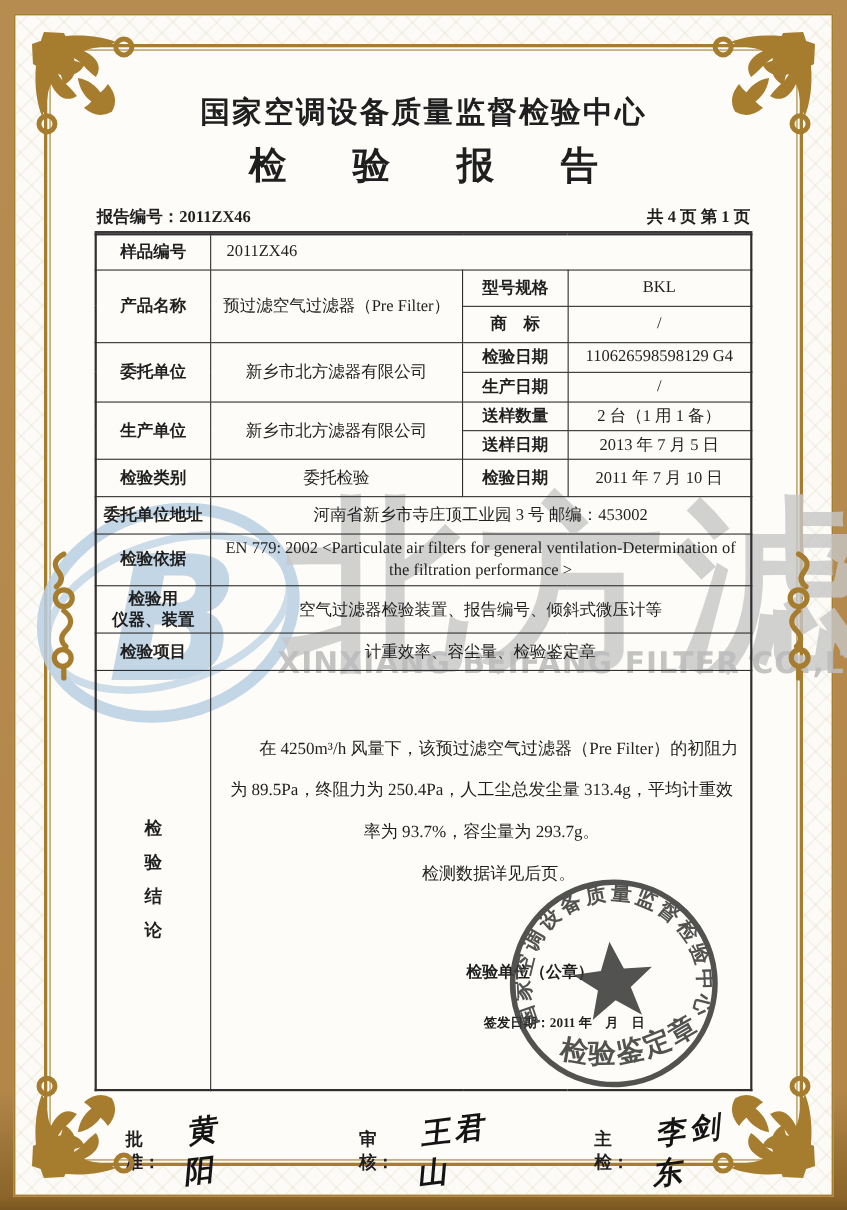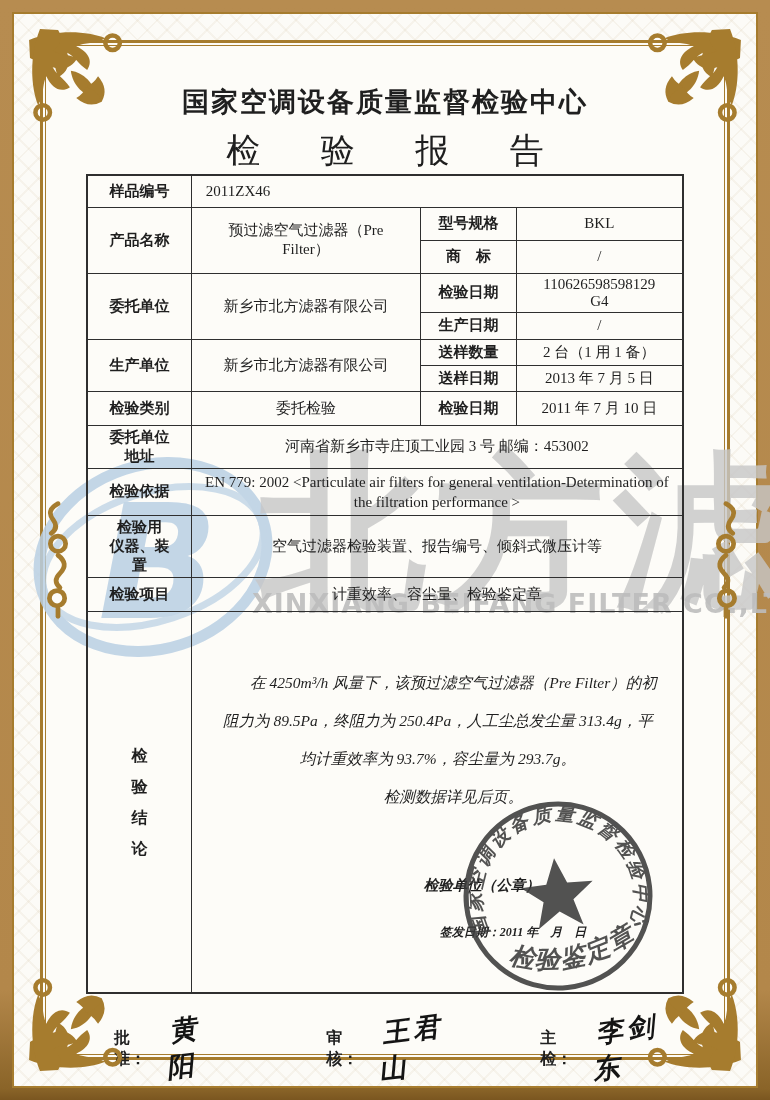--- a/index.html
+++ b/index.html
@@ -25,32 +25,32 @@
   .wm{position:absolute;z-index:1;pointer-events:none;}
   .wm-logo{left:28px;top:452px;width:250px;height:210px;opacity:.85;}
   .wm-cn{left:258px;top:448px;font-family:"DejaVu Sans","Liberation Sans",sans-serif;
          font-size:168px;line-height:1;font-weight:900;color:#c7c7c7;letter-spacing:10px;
          white-space:nowrap;opacity:.8;}
   .wm-en{left:252px;top:588px;font-family:"DejaVu Sans","Liberation Sans",sans-serif;
          font-size:27px;font-weight:600;color:#bdbdbd;letter-spacing:1px;white-space:nowrap;opacity:.9;}
   
   .content{position:absolute;inset:46px;padding:0 40px;z-index:2;}
   .org-title{margin-top:38px;text-align:center;font-size:27px;font-weight:700;letter-spacing:2px;}
-  .report-title{margin-top:8px;text-align:center;font-size:34px;font-weight:400;letter-spacing:26px;text-indent:26px;}
+  .report-title{margin-top:8px;text-align:center;font-size:34px;font-weight:700;letter-spacing:26px;text-indent:26px;}
   .report-line{display:flex;justify-content:space-between;align-items:flex-end;
                margin-top:14px;font-size:15px;font-weight:700;border-bottom:2px solid #3a3a3a;padding:0 2px 3px 2px;}
   table.main{width:100%;border-collapse:collapse;margin-top:0;table-layout:fixed;}
-  table.main td{border:1px solid #2f2f2f;font-size:15px;padding:2px 16px;text-align:center;vertical-align:middle;}
+  table.main td{border:1px solid #2f2f2f;font-size:15px;padding:2px 4px;text-align:center;vertical-align:middle;}
   table.main{border:2px solid #2f2f2f;}
   .lbl{font-weight:600;}
   .left{text-align:left !important;padding-left:14px !important;}
   .h34{height:32px;} .h35{height:33px;} .h29{height:27px;} .h28{height:26px;}
   .h36{height:34px;} .h46{height:44px;} .h44{height:40px;}
   .en-cell{font-size:14.5px;line-height:1.35;padding:3px 8px !important;}
-  .concl-cell{height:376px;position:relative;vertical-align:top !important;text-align:right;font-style:italic;}
+  .concl-cell{height:376px;position:relative;vertical-align:top !important;text-align:right;}
   .v-label div{line-height:1;margin:15px 0;font-size:16px;font-weight:600;}
   .v-wrap{display:flex;align-items:center;justify-content:center;height:100%;}
   .concl-par{margin:50px 6px 0 8px;font-size:15.5px;line-height:2.45;text-indent:2em;}
   .concl-par2{margin:0 6px 0 8px;font-size:15.5px;line-height:2.45;text-indent:2em;}
   .seal-unit{position:absolute;left:232px;top:264px;font-size:14.5px;font-weight:600;}
   .issue-date{position:absolute;left:248px;top:312px;font-size:12px;font-weight:600;white-space:pre;}
   .stamp{position:absolute;left:262px;top:182px;width:208px;height:204px;z-index:3;opacity:.88;
          transform:rotate(-6deg);}
   .sign-row{display:flex;margin-top:16px;align-items:flex-start;}
   .sig-group{display:flex;align-items:center;}
@@ -120,20 +120,24 @@
     </g>
     <text x="70" y="166" font-size="158" font-weight="bold" font-style="italic" fill="#bad0e4" font-family="DejaVu Sans, sans-serif">B</text>
   </svg>
   <div class="wm wm-cn">北方滤器</div>
   <div class="wm wm-en">XINXIANG BEIFANG FILTER CO.,LTD.</div>
 
   <div class="content">
     <div class="org-title">国家空调设备质量监督检验中心</div>
     <div class="report-title">检 验 报 告</div>
 
+    <div class="report-line">
+      <span>报告编号：2011ZX46</span>
+      <span>共 4 页 第 1 页</span>
+    </div>
 
     <table class="main">
       <colgroup>
           <col style="width:17.5%">
           <col style="width:38.5%">
           <col style="width:16%">
           <col style="width:28%">
         </colgroup>
       <tbody>
           <tr class="h34">

